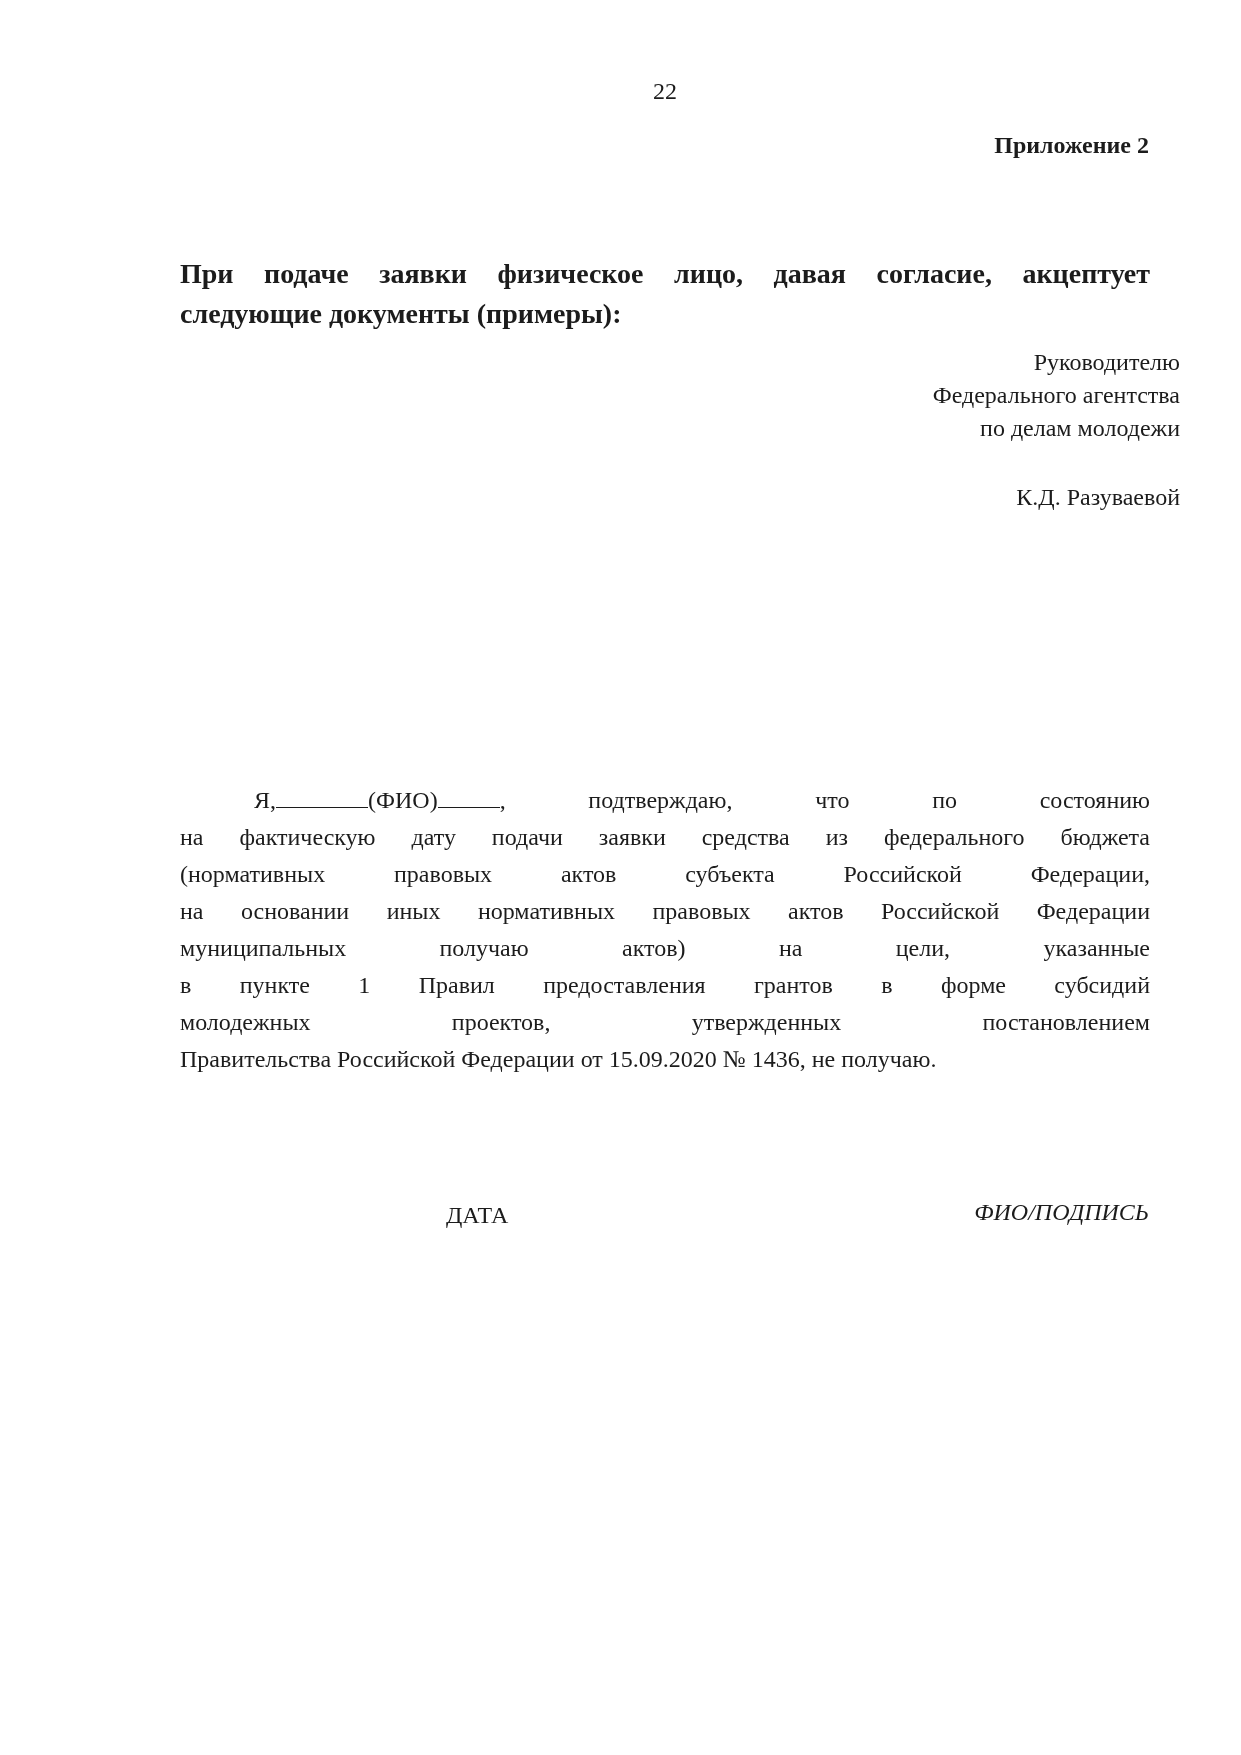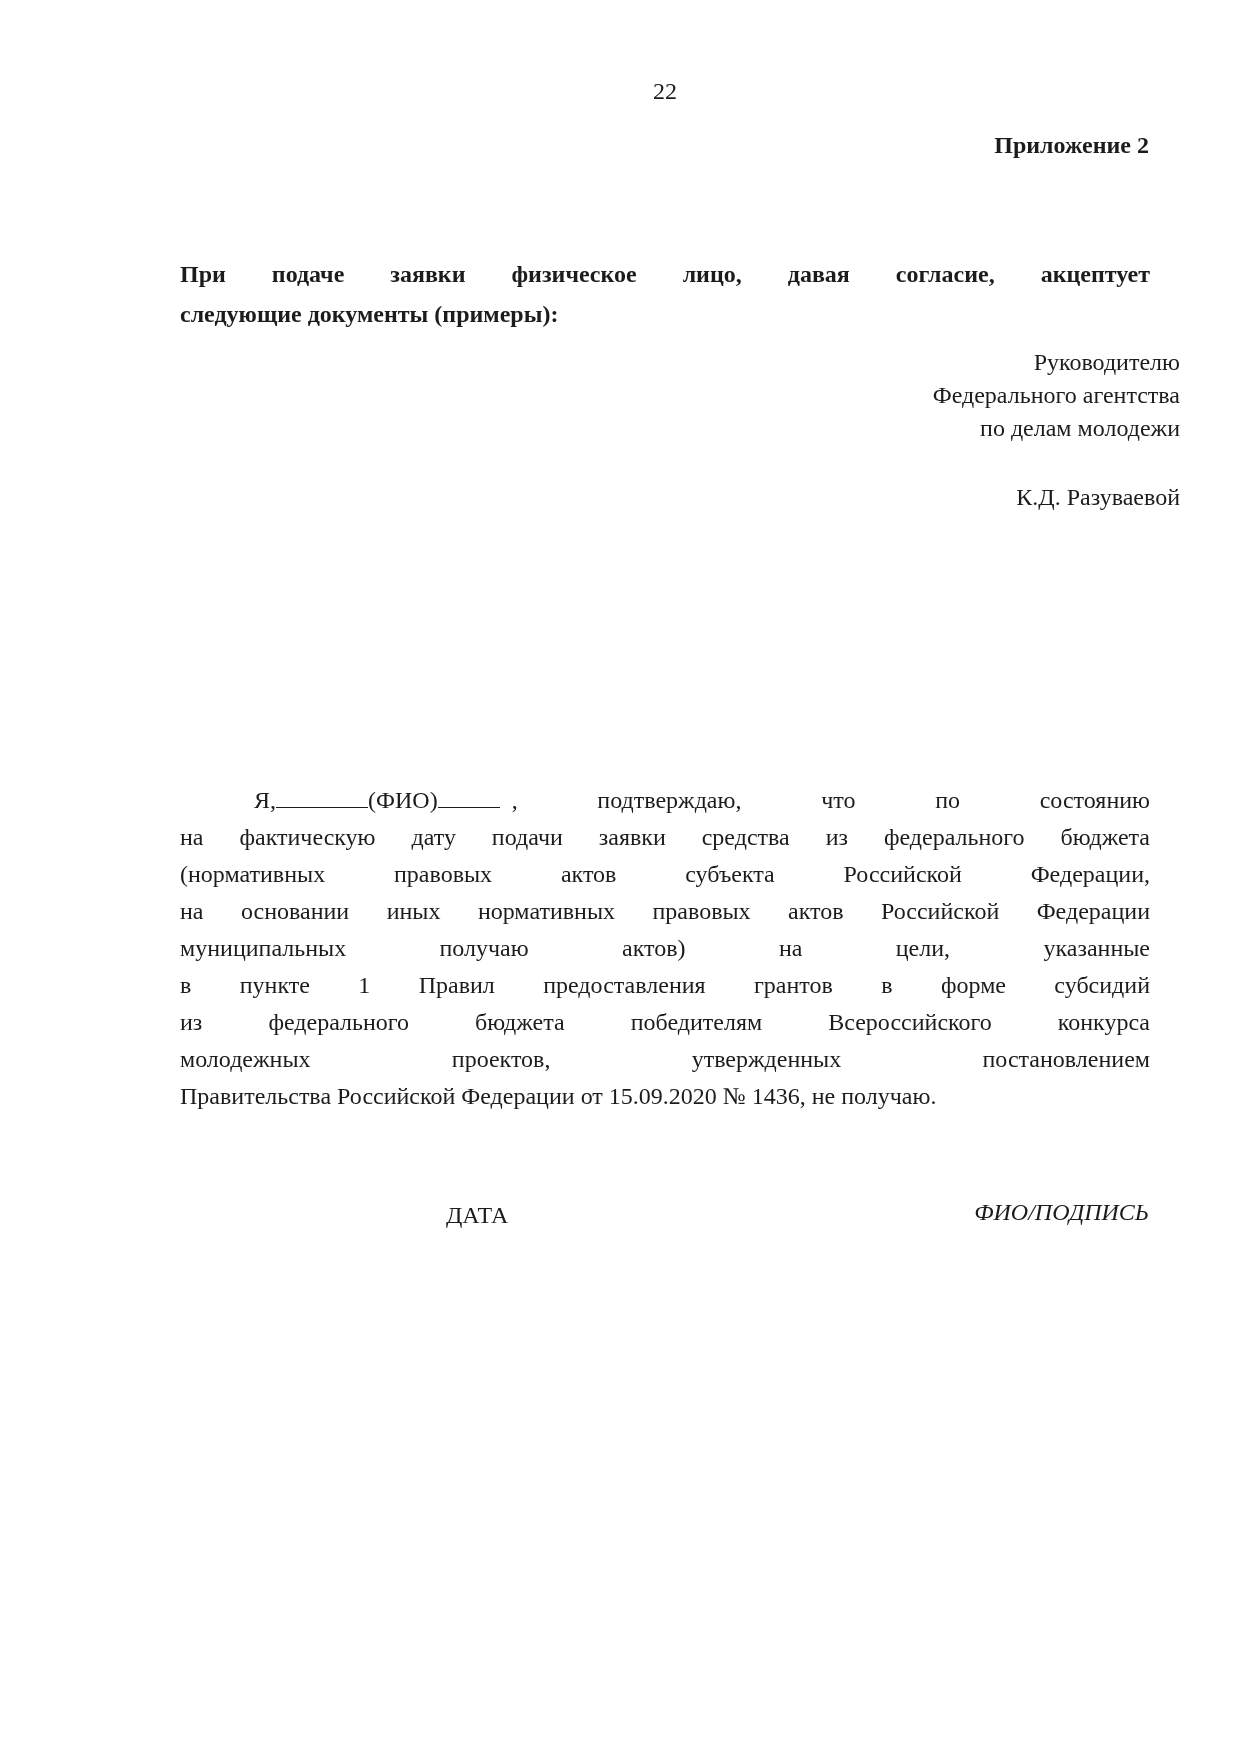--- a/index.html
+++ b/index.html
@@ -1,21 +1,21 @@
 <!DOCTYPE html>
 <html><head>
 <meta charset="utf-8">
 <style>
   html, body { margin: 0; padding: 0; background: #ffffff; }
   body { width: 1241px; height: 1755px; position: relative; overflow: hidden;
          font-family: "Liberation Serif", "DejaVu Serif", serif; color: #1c1c1c; }
   .abs { position: absolute; }
   .page-number { left: 0; width: 1330px; top: 78px; text-align: center; font-size: 24px; }
   .appendix { right: 92px; top: 132px; font-size: 24px; font-weight: bold; }
-  .intro { left: 180px; width: 970px; top: 254px; font-size: 24px; font-weight: bold; line-height: 40px;
+  .intro { left: 180px; width: 970px; top: 254px; font-size: 28px; font-weight: bold; line-height: 40px;
            text-align: justify; text-align-last: left; }
   .intro-line { display: block; text-align: justify; text-align-last: justify; }
   .intro-line.last { text-align-last: left; }
   .addressee { left: 790px; width: 390px; top: 346px; font-size: 24px; line-height: 33px; text-align: right; }
   .addressee-name { margin-top: 36px; display: block; }
   .body-text { left: 180px; width: 970px; top: 782px; font-size: 24px; line-height: 37px; }
   .body-line { display: block; text-align: justify; text-align-last: justify; white-space: nowrap; }
   .body-line.first { padding-left: 74px; }
   .body-line.last { text-align-last: left; }
   .blank { display: inline-block; border-bottom: 1.5px solid #1c1c1c; height: 20px; vertical-align: baseline; }
@@ -40,26 +40,25 @@
   <div>по делам молодежи</div>
   <div class="addressee-name">К.Д. Разуваевой</div>
 </div>
 
 <div class="abs body-text">
   <div class="body-line first" style="text-align-last: justify; display:flex; justify-content: space-between; align-items: baseline;">
     <span>Я,</span>
     <span style="white-space:nowrap;">
       <span class="blank" style="width:92px;"></span><span>(ФИО)</span><span class="blank" style="width:62px;"></span>
     </span>
-    <span style="flex:1; text-align: justify; text-align-last: justify; margin-left:12px;">, подтверждаю, что по состоянию</span>
+    <span style="flex:1; text-align: justify; text-align-last: justify; margin-left:0;">, подтверждаю, что по состоянию</span>
   </div>
   <div class="body-line">на фактическую дату подачи заявки средства из федерального бюджета</div>
   <div class="body-line">(нормативных правовых актов субъекта Российской Федерации,</div>
   <div class="body-line">на основании иных нормативных правовых актов Российской Федерации</div>
   <div class="body-line">муниципальных получаю актов) на цели, указанные</div>
   <div class="body-line">в пункте 1 Правил предоставления грантов в форме субсидий</div>
-  <div class="body-line">из федерального бюджета победителям Всероссийского конкурса</div>
   <div class="body-line">молодежных проектов, утвержденных постановлением</div>
   <div class="body-line last">Правительства Российской Федерации от 15.09.2020 № 1436, не получаю.</div>
 </div>
 
 <div class="abs sig-date">ДАТА</div>
 <div class="abs sig-fio">ФИО/ПОДПИСЬ</div>
 
 </body></html>

